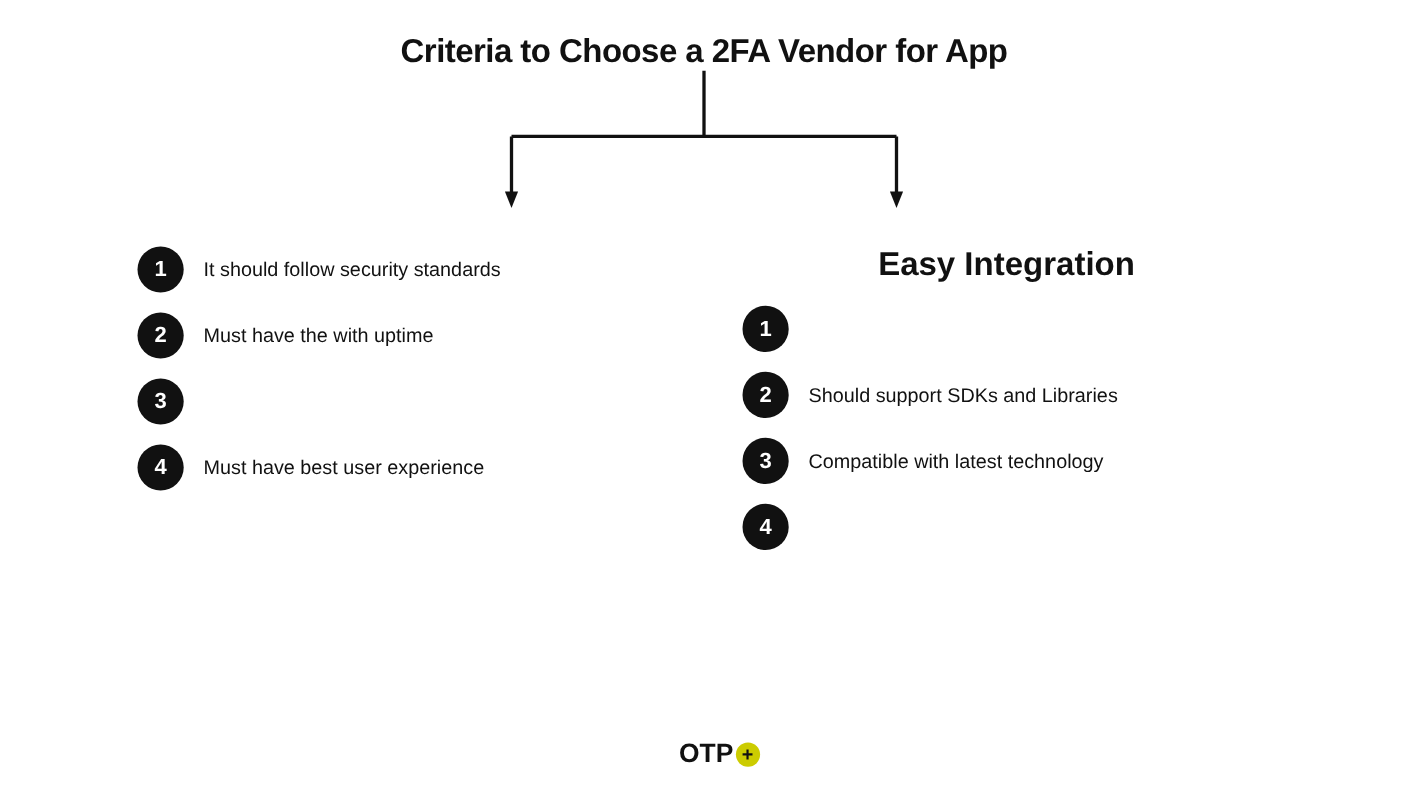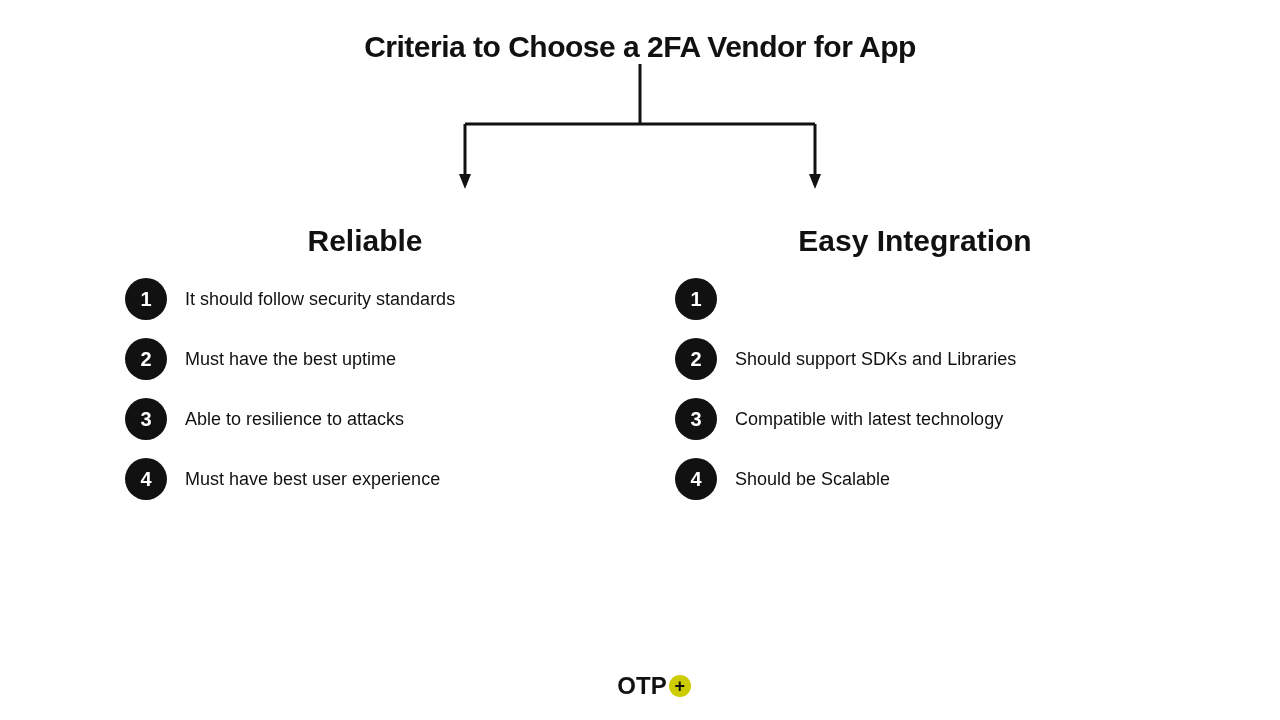--- a/index.html
+++ b/index.html
@@ -132,33 +132,31 @@
 
     <polygon points="175,125 169,110 181,110" fill="#111"></polygon>
 
     <polygon points="525,125 519,110 531,110" fill="#111"></polygon>
   </svg>
 </div>
 
 <div class="columns-area">
 
   <div class="column">
-    <div class="column-title">Reliable</div>
 
     <div class="list-item">
       <div class="badge">1</div>
       <span class="item-text">It should follow security standards</span>
     </div>
     <div class="list-item">
       <div class="badge">2</div>
-      <span class="item-text">Must have the best uptime</span>
+      <span class="item-text">Must have the with uptime</span>
     </div>
     <div class="list-item">
       <div class="badge">3</div>
-      <span class="item-text">Able to resilience to attacks</span>
     </div>
     <div class="list-item">
       <div class="badge">4</div>
       <span class="item-text">Must have best user experience</span>
     </div>
   </div>
 
   <div class="column">
     <div class="column-title">Easy Integration</div>
 
@@ -168,21 +166,20 @@
     <div class="list-item">
       <div class="badge">2</div>
       <span class="item-text">Should support SDKs and Libraries</span>
     </div>
     <div class="list-item">
       <div class="badge">3</div>
       <span class="item-text">Compatible with latest technology</span>
     </div>
     <div class="list-item">
       <div class="badge">4</div>
-      <span class="item-text">Should be Scalable</span>
     </div>
   </div>
 </div>
 
 <div class="footer-logo">
   <span>OTP</span>
   <div class="logo-plus">+</div>
 </div>
 
 </body></html>

